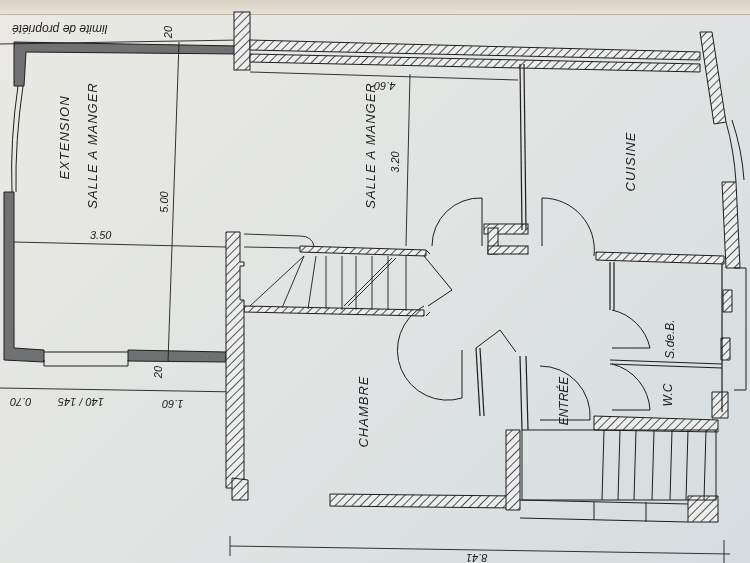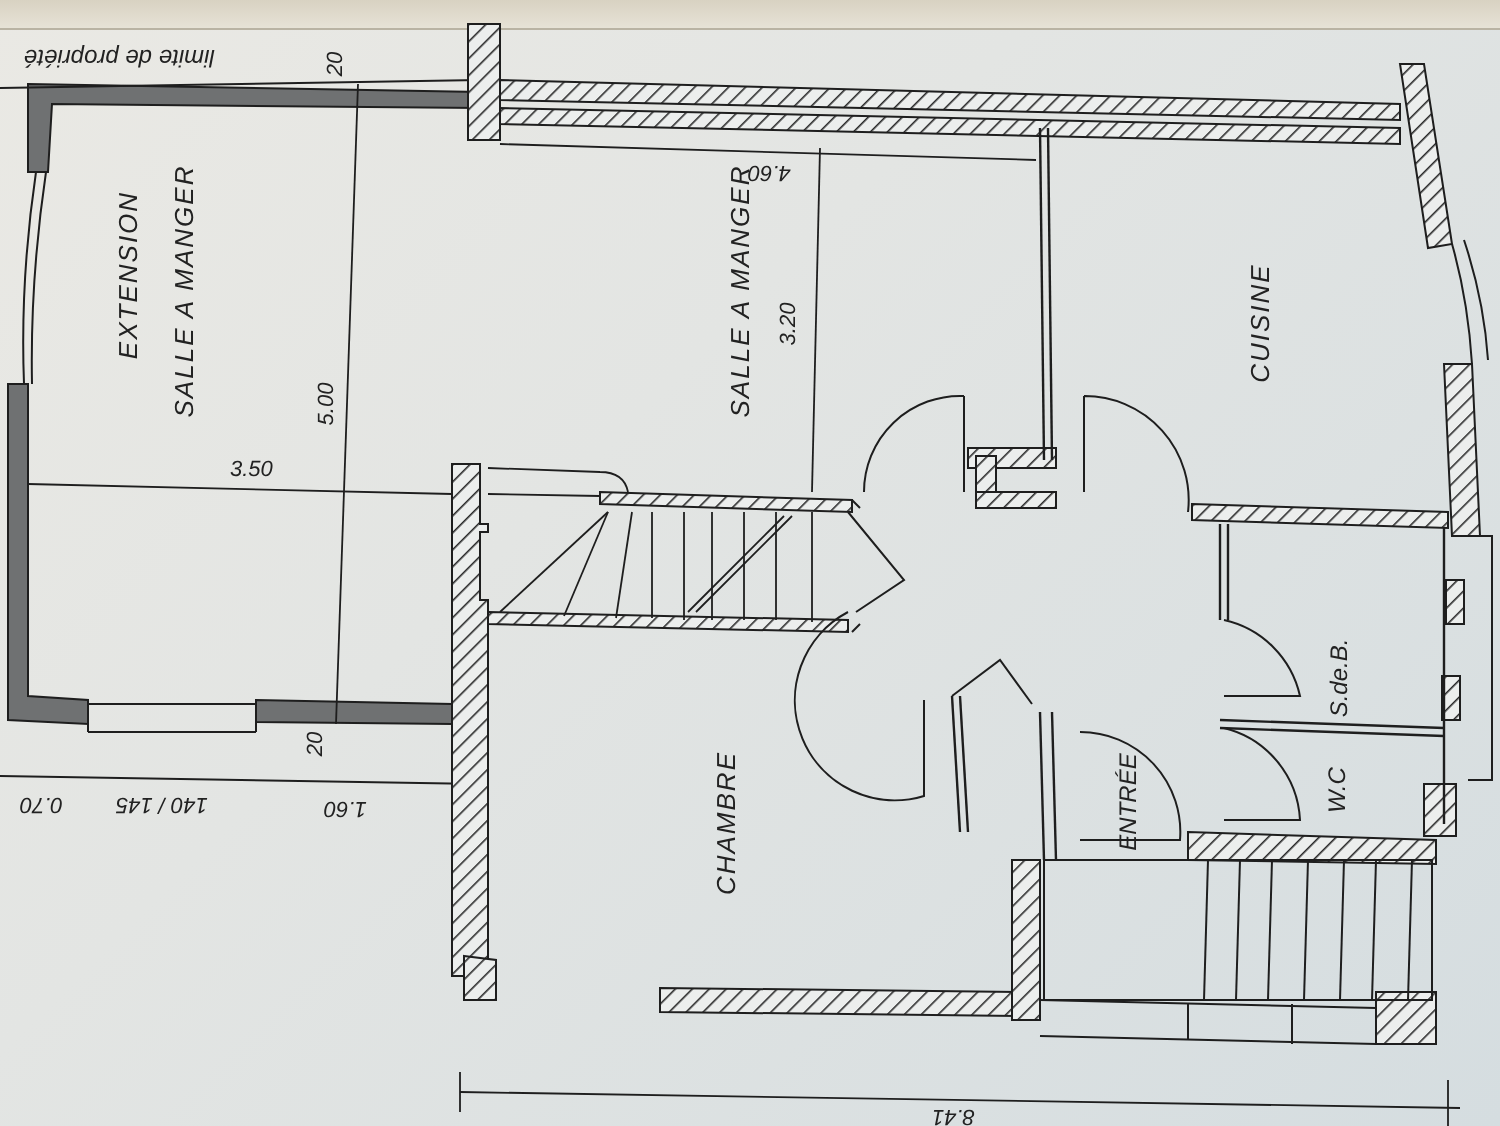--- a/index.html
+++ b/index.html
@@ -162,21 +162,21 @@
     <line x1="230" y1="536" x2="230" y2="556"></line>
     <line x1="724" y1="540" x2="724" y2="563"></line>
   </g>
 </svg>
 
 <div class="lbl dim flip" style="left:12px; top:22px; font-size:12px;">limite de propriété</div>
 <div class="lbl dim rot" style="left:162px; top:26px;">20</div>
 
 <div class="lbl room rot" style="left:14px; top:130px; width:100px; text-align:center;">EXTENSION</div>
 <div class="lbl room rot" style="left:22px; top:138px; width:140px; text-align:center;">SALLE  A  MANGER</div>
-<div class="lbl dim" style="left:115px; top:229px;">3.50</div>
+<div class="lbl dim" style="left:90px; top:229px;">3.50</div>
 <div class="lbl dim rot" style="left:153px; top:196px;">5.00</div>
 
 <div class="lbl room rot" style="left:300px; top:138px; width:140px; text-align:center;">SALLE  A  MANGER</div>
 <div class="lbl dim flip" style="left:374px; top:80px;">4.60</div>
 <div class="lbl dim rot" style="left:384px; top:156px;">3.20</div>
 
 <div class="lbl room rot" style="left:590px; top:154px; width:80px; text-align:center;">CUISINE</div>
 <div class="lbl room rot" style="left:318px; top:404px; width:90px; text-align:center;">CHAMBRE</div>
 <div class="lbl dim rot" style="left:650px; top:332px; font-size:12px;">S.de.B.</div>
 <div class="lbl dim rot" style="left:657px; top:388px; font-size:12px;">W.C</div>

